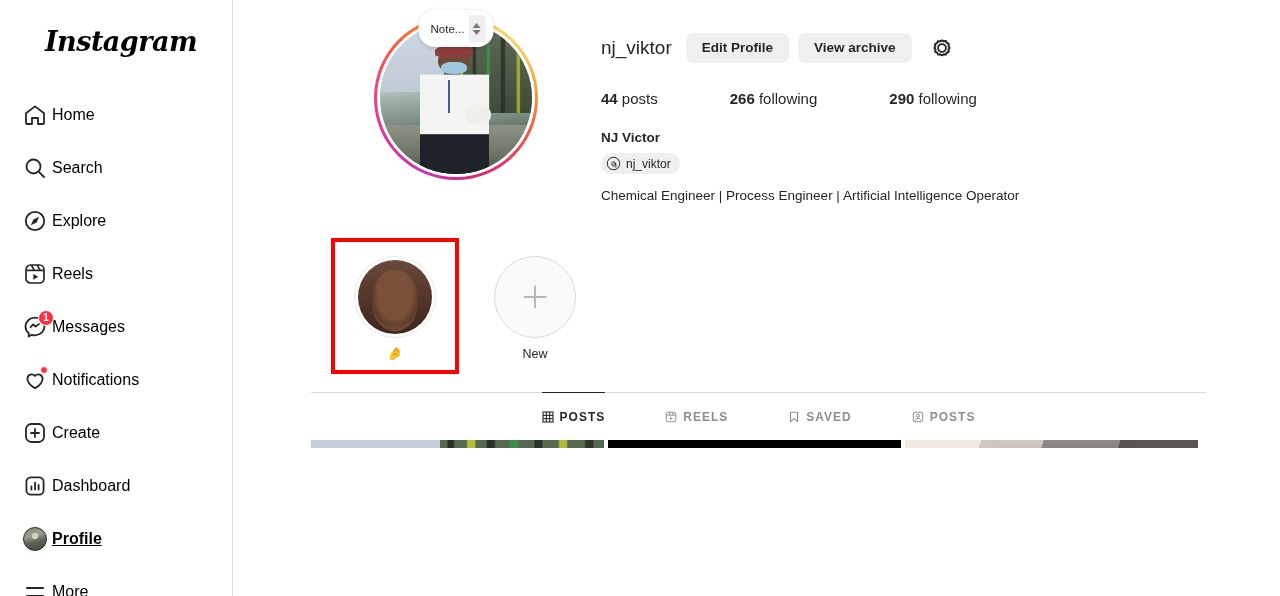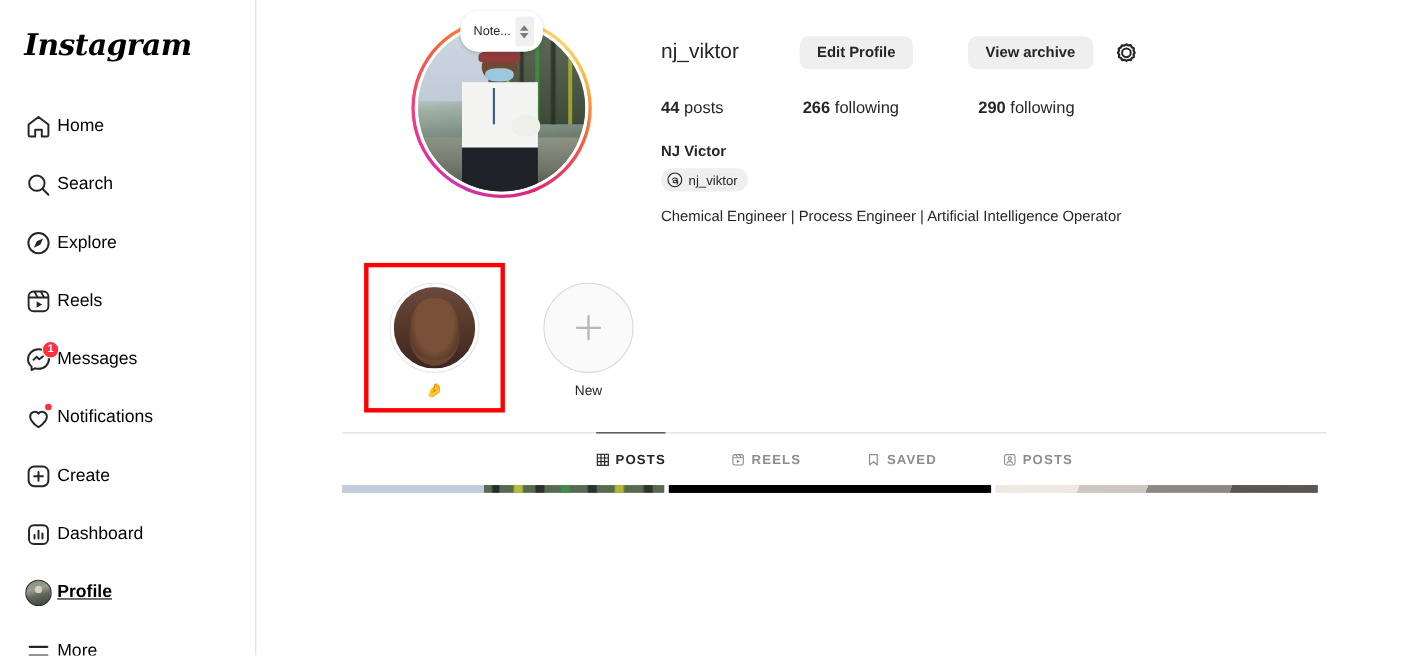--- a/index.html
+++ b/index.html
@@ -23,20 +23,21 @@
   }
   .brand {
     font-family: "DejaVu Serif", serif;
     font-style: italic;
     font-weight: 700;
     font-size: 27px;
     letter-spacing: -0.5px;
     padding: 18px 0 0 10px;
     height: 74px;
     color: #000;
+    text-align: center;
   }
   .nav { margin-top: 6px; }
   .nav-item {
     display: flex; align-items: center;
     gap: 4px;
     height: 53px;
     padding: 0 10px;
     border-radius: 8px;
     cursor: pointer;
     font-size: 16px;
@@ -199,21 +200,20 @@
     background: #efefef;
     border: none;
     border-radius: 8px;
     padding: 7px 16px;
     font-size: 13.5px;
     font-weight: 700;
     color: #262626;
     cursor: pointer;
     font-family: "Liberation Sans", sans-serif;
     line-height: 1.15;
-    margin-left: 41px;
   }
   .gear-btn {
     background: none; border: none; cursor: pointer;
     padding: 0 4px; margin-left: 6px;
     display: flex; align-items: center;
   }
   .stats { display: flex; gap: 0; margin-top: 26px; font-size: 15px; color: #262626; }
   .stat { margin-right: 72px; cursor: pointer; }
   .stat:last-child { margin-right: 13px; }
   .stat b { font-weight: 700; }

